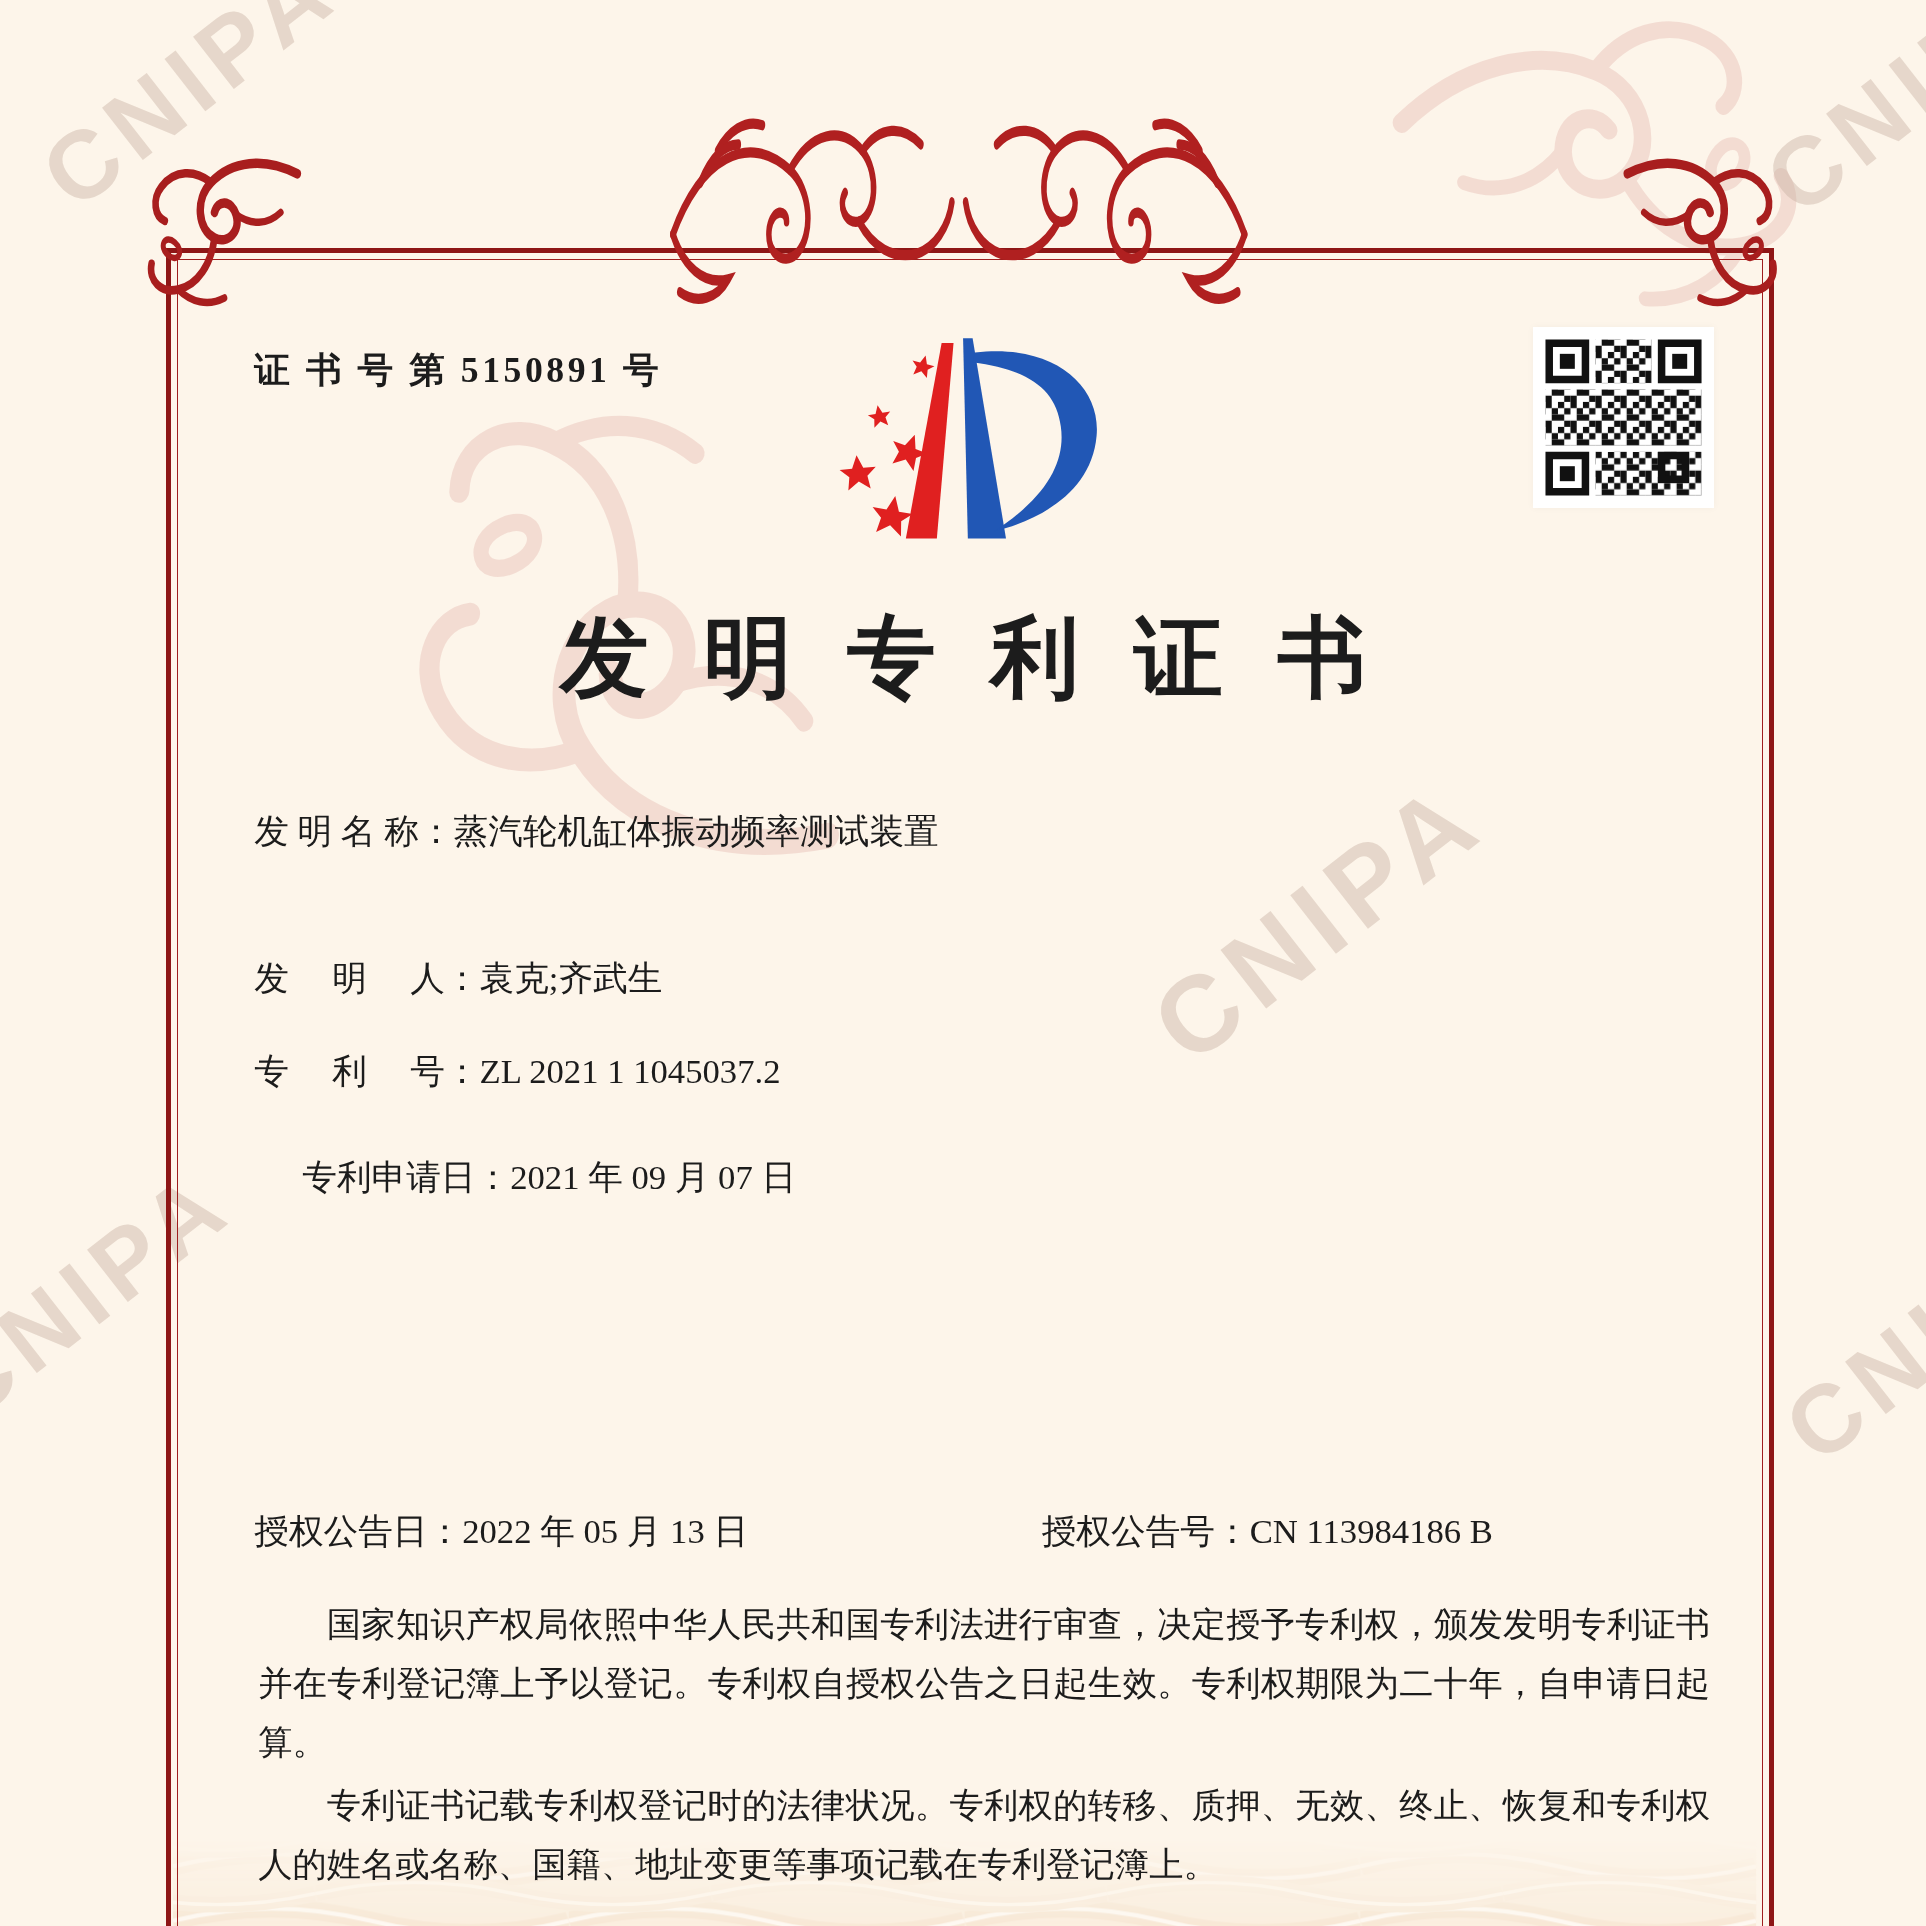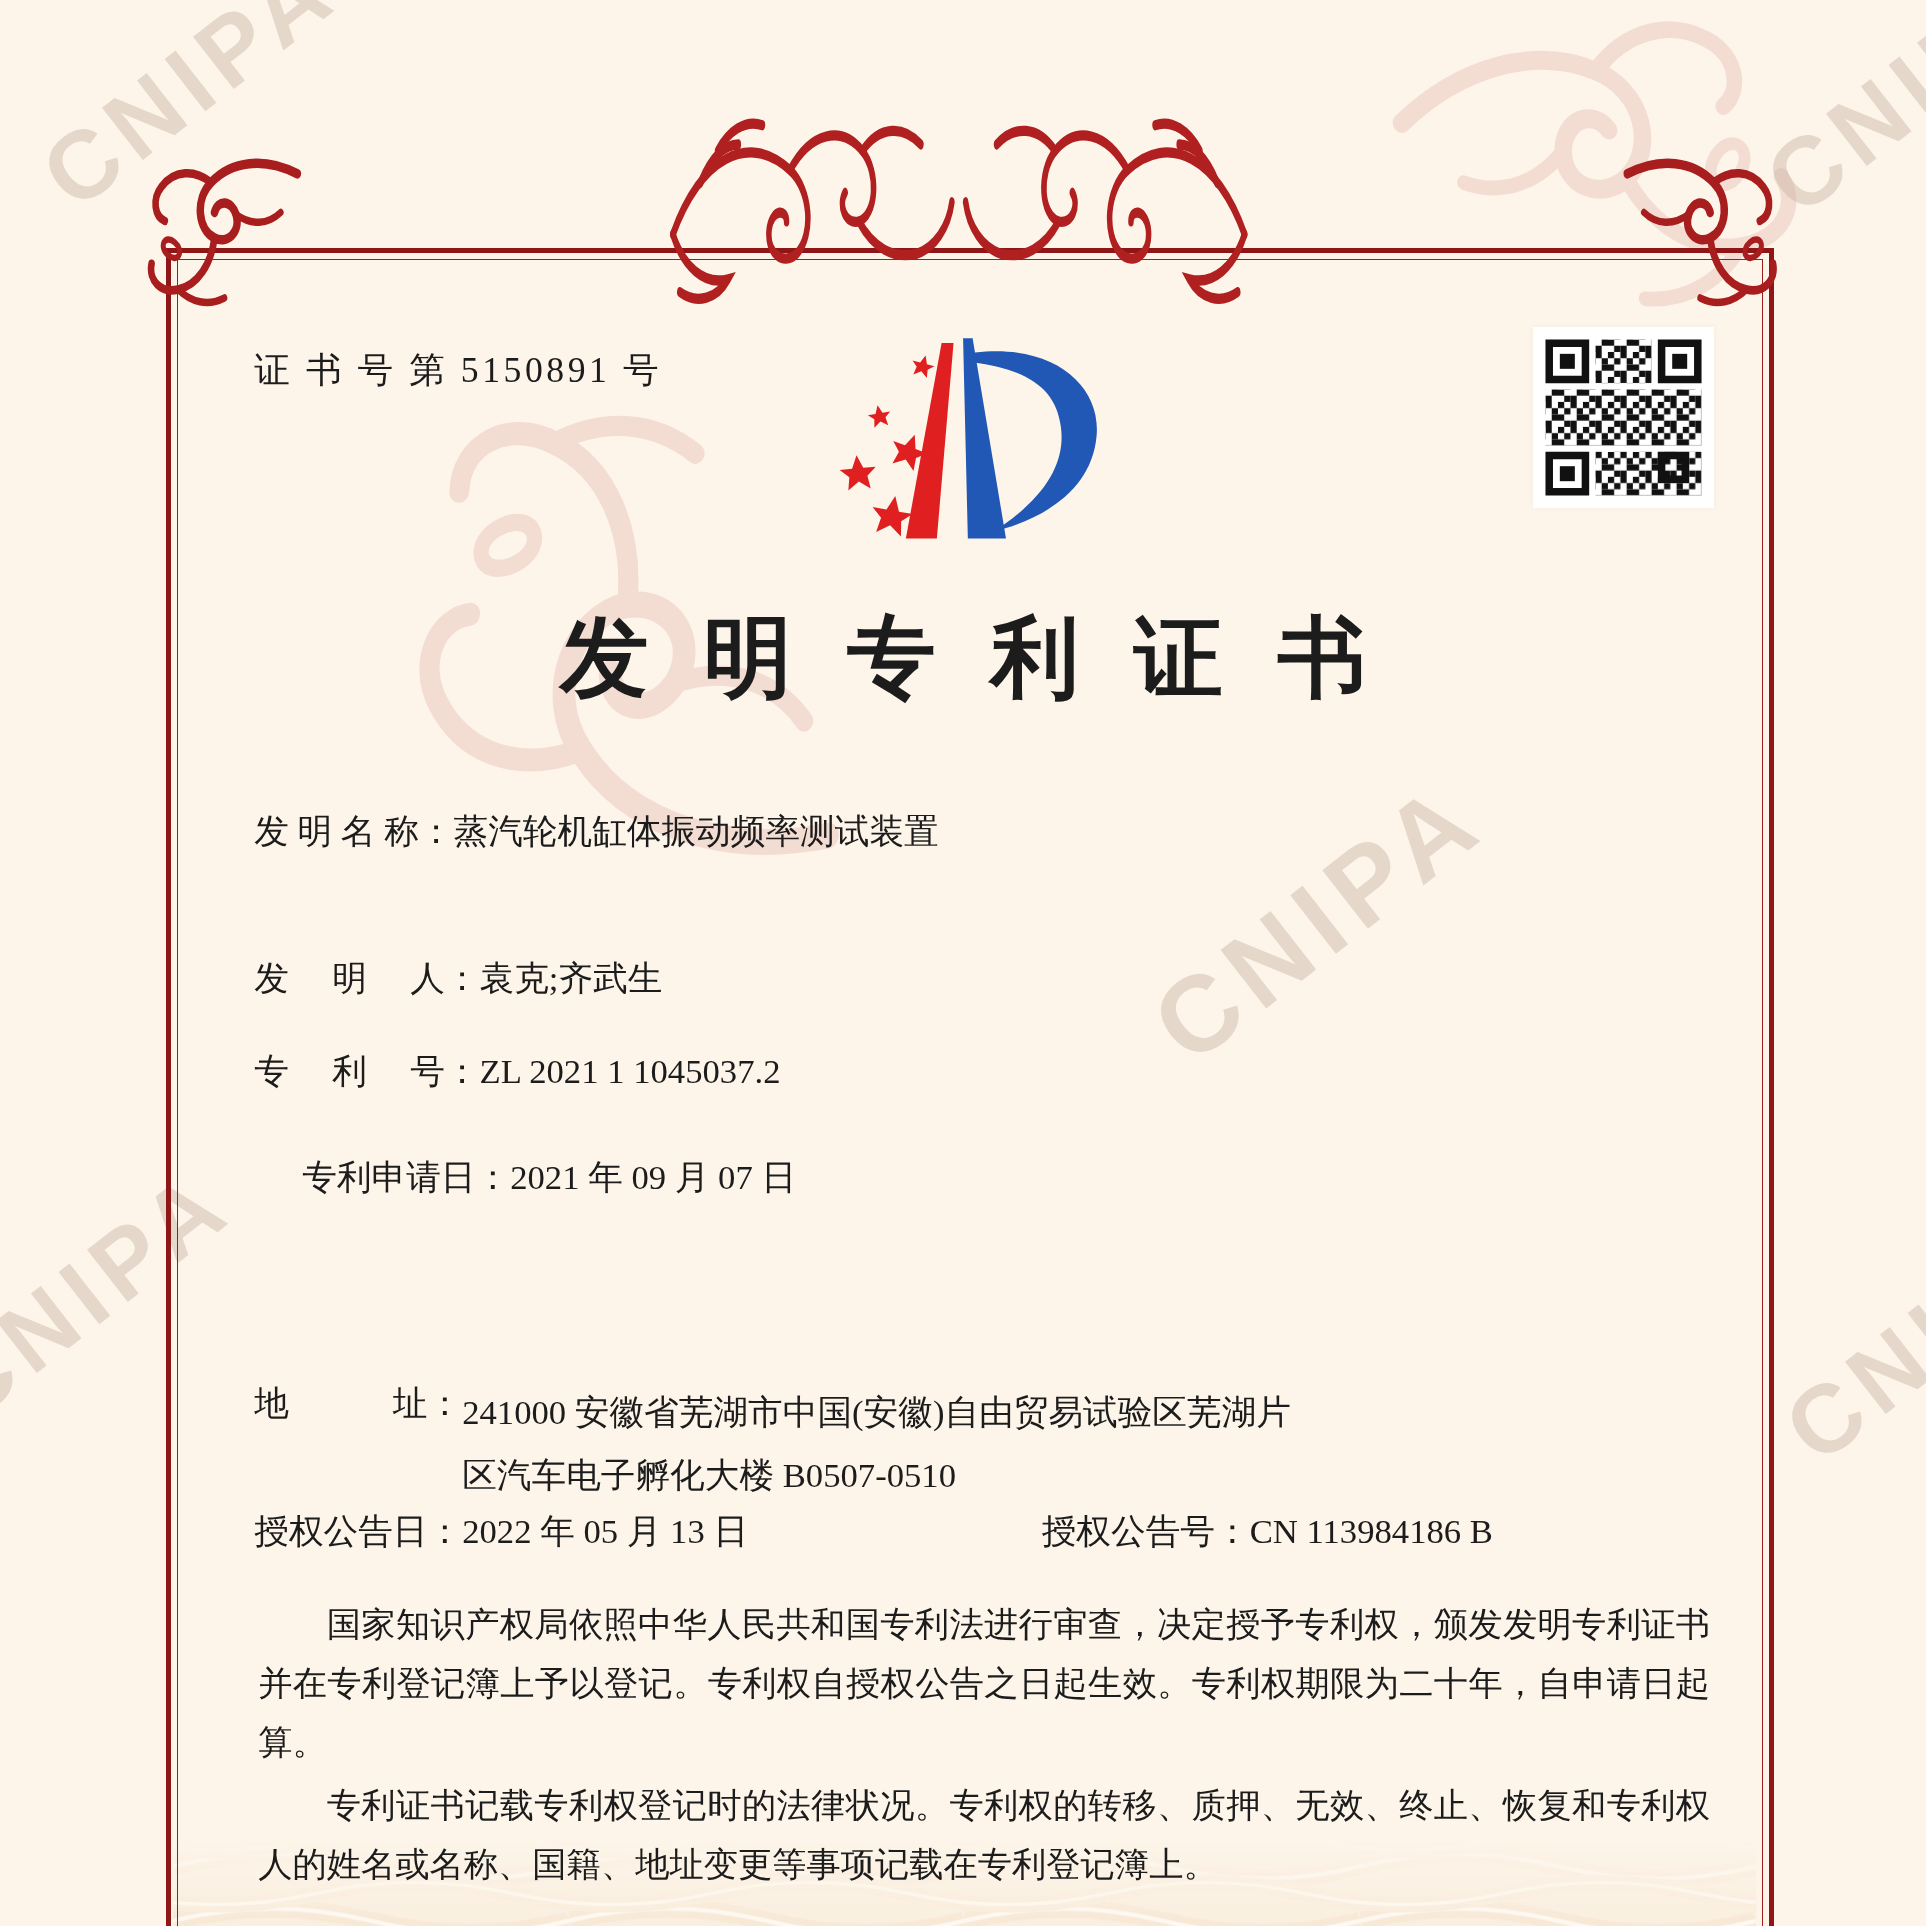--- a/index.html
+++ b/index.html
@@ -49,21 +49,21 @@
     color:rgba(198,173,160,.42);
     transform:rotate(-38deg);transform-origin:center;
     white-space:nowrap;
   }
   .wm-1{left:1.0%;top:1.0%;}
   .wm-2{left:90.5%;top:1.2%;}
   .wm-3{left:58.5%;top:31.5%;font-size:5.6cqw;}
   .wm-4{left:-4.5%;top:45.5%;}
   .wm-5{left:91.5%;top:47.0%;}
   
-  .cert-no{left:13.2%;top:12.75%;font-size:1.85cqw;letter-spacing:.1em;z-index:3;}
+  .cert-no{left:13.2%;top:12.75%;font-size:1.85cqw;letter-spacing:.1em;z-index:3;font-weight:bold;}
   .logo{left:42.6%;top:11.9%;width:15.6%;height:8.4%;z-index:3;}
   .logo svg{width:100%;height:100%;display:block;}
   .qr{left:79.6%;top:12.0%;width:9.4%;aspect-ratio:1/1;background:#fff;z-index:3;
       box-shadow:0 0 0.4cqw rgba(0,0,0,.04);}
   .qr svg{width:100%;height:100%;display:block;}
   .title{
     left:0;top:22.0%;width:100%;text-align:center;
     font-size:4.6cqw;font-weight:bold;letter-spacing:.62em;text-indent:.62em;
     z-index:3;
   }
@@ -227,23 +227,20 @@
   </div>
   <div class="abs row r-inventor">
     <span class="lab">发　 明　 人：</span><span class="val">袁克;齐武生</span>
   </div>
   <div class="abs row r-patno">
     <span class="lab">专　 利　 号：</span><span class="val">ZL 2021 1 1045037.2</span>
   </div>
   <div class="abs row r-appdate">
     <span class="lab">专利申请日：</span><span class="val">2021 年 09 月 07 日</span>
   </div>
-  <div class="abs row r-addr">
-    <span class="lab">地　　　址：</span><span class="addrv"><span>241000 安徽省芜湖市中国(安徽)自由贸易试验区芜湖片</span><br><span>区汽车电子孵化大楼 B0507-0510</span></span>
-  </div>
   <div class="abs row r-grant">
     <span class="g1">
       <span class="lab">授权公告日：</span><span class="val">2022 年 05 月 13 日</span>
     </span>
     <span class="g2">
       <span class="lab">授权公告号：</span><span class="val">CN 113984186 B</span>
     </span>
   </div>
 
   <div class="abs body-text">

